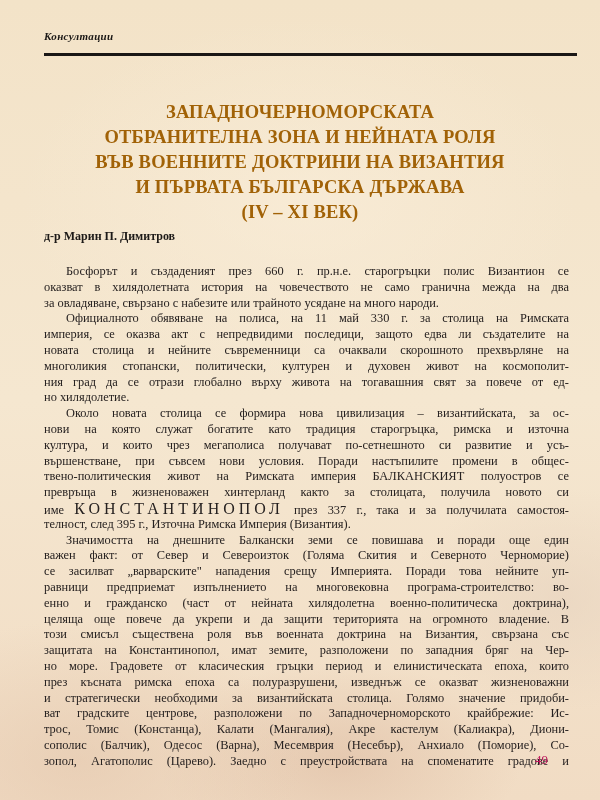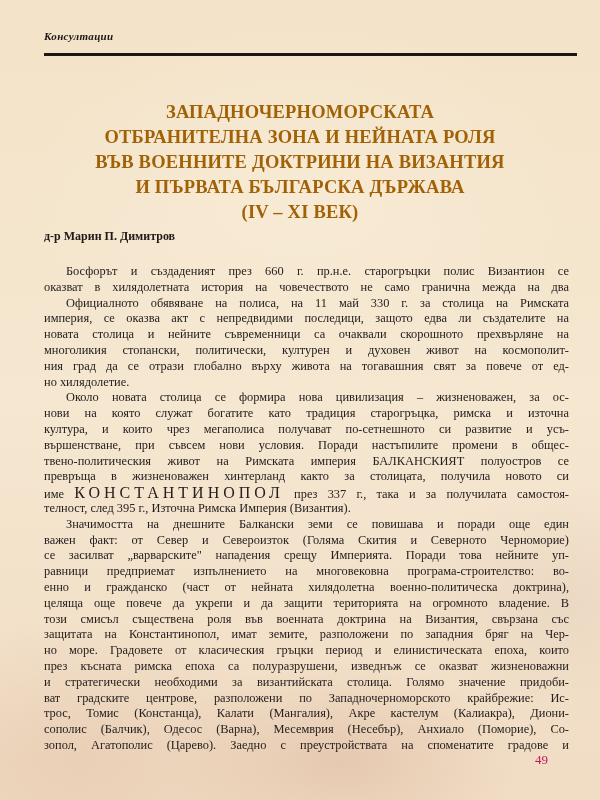--- a/index.html
+++ b/index.html
@@ -122,33 +122,34 @@
     <div>(IV – XI ВЕК)</div>
   </div>
 
   <div class="author">д-р Марин П. Димитров</div>
 
   <div class="body">
 
     <div>
       <span class="line indent">Босфорът и създаденият през 660 г. пр.н.е. старогръцки полис Византион се</span>
       <span class="line">оказват в хилядолетната история на човечеството не само гранична межда на два</span>
+      <span class="line last">за овладяване, свързано с набезите или трайното усядане на много народи.</span>
     </div>
 
     <div>
       <span class="line indent">Официалното обявяване на полиса, на 11 май 330 г. за столица на Римската</span>
       <span class="line">империя, се оказва акт с непредвидими последици, защото едва ли създателите на</span>
       <span class="line">новата столица и нейните съвременници са очаквали скорошното прехвърляне на</span>
       <span class="line">многоликия стопански, политически, културен и духовен живот на космополит-</span>
       <span class="line">ния град да се отрази глобално върху живота на тогавашния свят за повече от ед-</span>
       <span class="line last">но хилядолетие.</span>
     </div>
 
     <div>
-      <span class="line indent">Около новата столица се формира нова цивилизация – жизненоважен, за ос-</span>
+      <span class="line indent">Около новата столица се формира нова цивилизация – византийската, за ос-</span>
       <span class="line">нови на която служат богатите като традиция старогръцка, римска и източна</span>
       <span class="line">култура, и които чрез мегаполиса получават по-сетнешното си развитие и усъ-</span>
       <span class="line">вършенстване, при съвсем нови условия. Поради настъпилите промени в общес-</span>
       <span class="line">твено-политическия живот на Римската империя БАЛКАНСКИЯТ полуостров се</span>
       <span class="line">превръща в жизненоважен хинтерланд както за столицата, получила новото си</span>
       <span class="line" id="spaced-line">име <span class="spaced">КОНСТАНТИНОПОЛ</span> през 337 г., така и за получилата самостоя-</span>
       <span class="line last">телност, след 395 г., Източна Римска Империя (Византия).</span>
     </div>
 
     <div>

